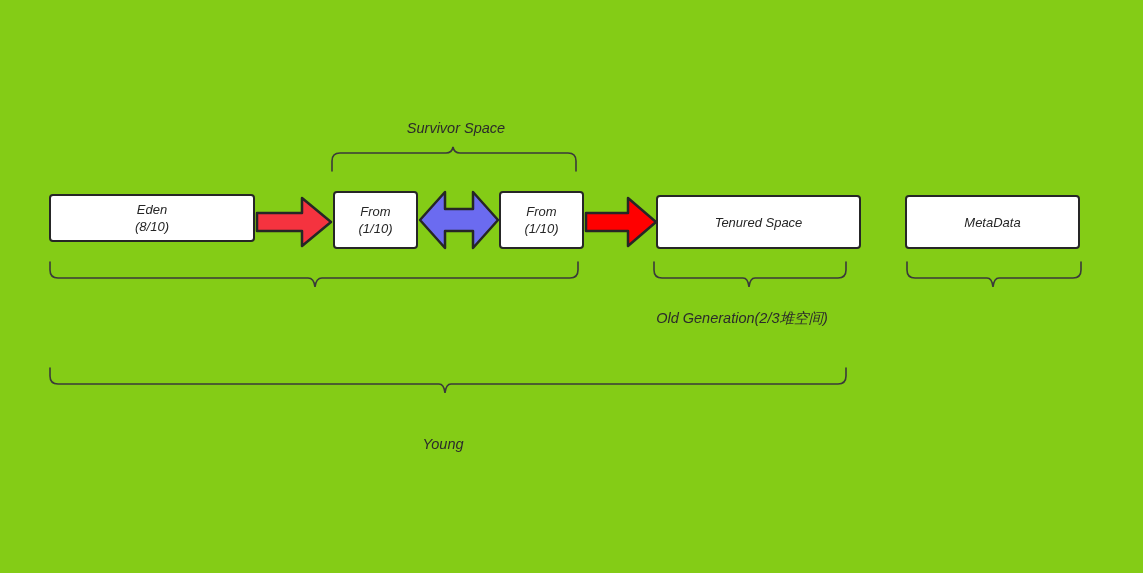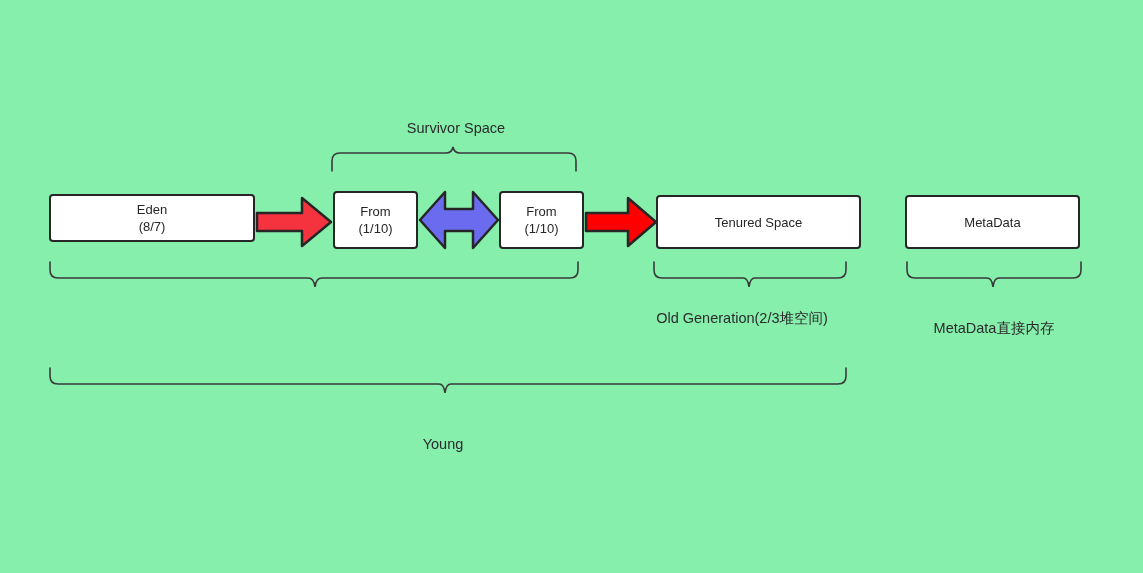--- a/index.html
+++ b/index.html
@@ -5,23 +5,24 @@
 <style>
   html, body {
     margin: 0;
     padding: 0;
     background: #000000;
   }
   #canvas {
     position: relative;
     width: 1143px;
     height: 573px;
-    background: #86efac;
+    background: #84cc16;
     overflow: hidden;
     font-family: "Liberation Sans", "DejaVu Sans", sans-serif;
+    font-style: italic;
   }
   .box {
     position: absolute;
     background: #ffffff;
     border: 2px solid #262626;
     border-radius: 4px;
     box-sizing: border-box;
     display: flex;
     flex-direction: column;
     align-items: center;
@@ -61,21 +62,21 @@
   <div class="cap" style="left:356px; top:118px; width:200px;">Survivor Space</div>
 
   <div class="brace-wrap" style="left:330px; top:145px; width:248px; height:26px;">
     <svg width="248" height="26" viewBox="0 0 248 26" fill="none">
       <path d="M2 26 V16 Q2 8 10 8 H116 Q122 8 123 2 Q124 8 130 8 H238 Q246 8 246 16 V26" stroke="#3a3a3a" stroke-width="1.6" fill="none" stroke-linecap="round"></path>
     </svg>
   </div>
 
   <div class="box" style="left:49px; top:194px; width:206px; height:48px;">
     <span class="l1">Eden</span>
-    <span class="l2">(8/7)</span>
+    <span class="l2">(8/10)</span>
   </div>
 
   <div class="box" style="left:333px; top:191px; width:85px; height:58px;">
     <span class="l1">From</span>
     <span class="l2">(1/10)</span>
   </div>
 
   <div class="box" style="left:499px; top:191px; width:85px; height:58px;">
     <span class="l1">From</span>
     <span class="l2">(1/10)</span>
@@ -118,21 +119,20 @@
       <path d="M2 0 V8 Q2 16 10 16 H91 Q96 16 97 25 Q98 16 103 16 H186 Q194 16 194 8 V0" stroke="#3a3a3a" stroke-width="1.6" fill="none" stroke-linecap="round"></path>
     </svg>
   </div>
   <div class="cap wrap" style="left:653px; top:308px; width:178px;">Old Generation(2/3堆空间)</div>
 
   <div class="brace-wrap" style="left:905px; top:262px; width:178px; height:32px;">
     <svg width="178" height="32" viewBox="0 0 178 32" fill="none">
       <path d="M2 0 V8 Q2 16 10 16 H82 Q87 16 88 25 Q89 16 94 16 H168 Q176 16 176 8 V0" stroke="#3a3a3a" stroke-width="1.6" fill="none" stroke-linecap="round"></path>
     </svg>
   </div>
-  <div class="cap" style="left:894px; top:318px; width:200px;">MetaData直接内存</div>
 
   <div class="brace-wrap" style="left:48px; top:368px; width:800px; height:32px;">
     <svg width="800" height="32" viewBox="0 0 800 32" fill="none">
       <path d="M2 0 V8 Q2 16 10 16 H391 Q396 16 397 25 Q398 16 403 16 H790 Q798 16 798 8 V0" stroke="#3a3a3a" stroke-width="1.6" fill="none" stroke-linecap="round"></path>
     </svg>
   </div>
   <div class="cap" style="left:343px; top:434px; width:200px;">Young</div>
 
 </div>
 

